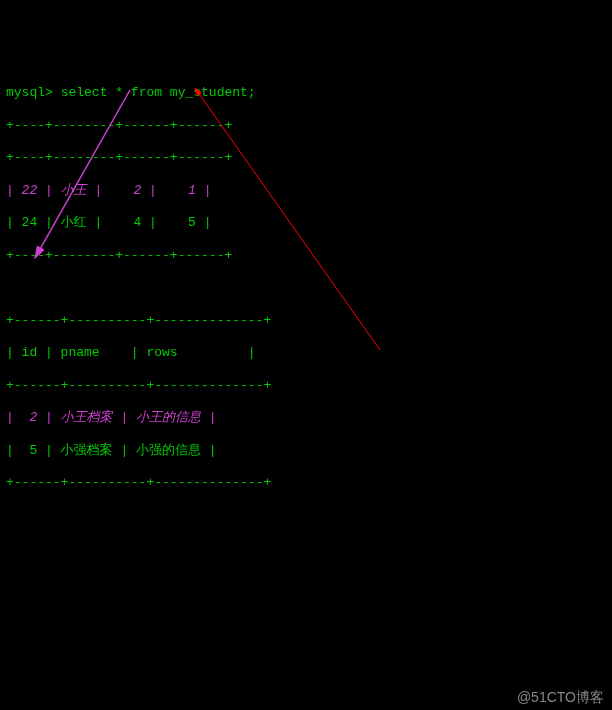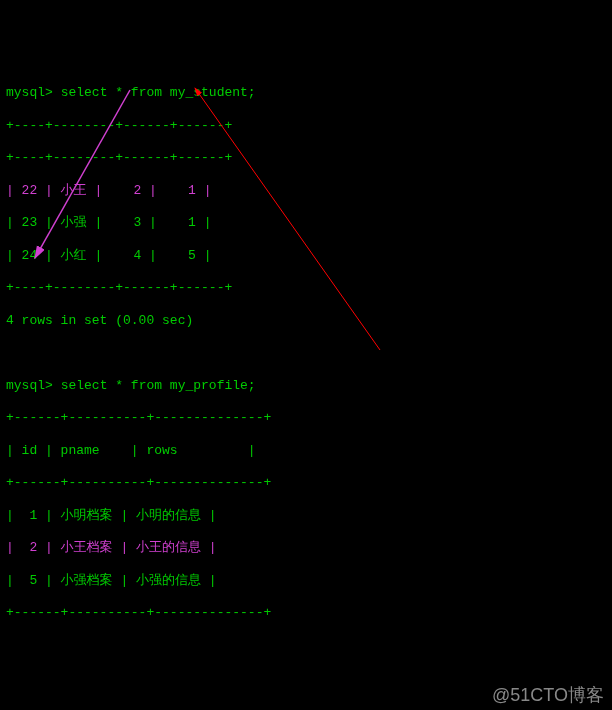--- a/index.html
+++ b/index.html
@@ -10,56 +10,52 @@
     font-size: 13px;
     line-height: 1.25;
     width: 612px;
     height: 710px;
     overflow: hidden;
     position: relative;
     white-space: pre;
     padding: 4px 6px;
   }
   .line { display: block; }
-  .pink { color: #d040d0; }
+  .pink { color: #d040d0; font-style: italic; }
   .watermark {
     position: absolute;
     bottom: 4px;
     right: 8px;
     color: #888;
-    font-size: 18px;
+    font-size: 14px;
     font-family: sans-serif;
   }
   svg.overlay {
     position: absolute;
     top: 0;
     left: 0;
     pointer-events: none;
   }
 </style>
 </head>
 <body>
 
 
 
 <div>
 <span class="line"><span>mysql&gt;</span> <span>select * from my_student;</span></span>
 <span class="line">+----+--------+------+------+</span>
 <span class="line">+----+--------+------+------+</span>
 <span class="line pink">| 22 | 小王 |    2 |    1 |</span>
-<span class="line">| 23 | 小强 |    3 |    1 |</span>
 <span class="line">| 24 | 小红 |    4 |    5 |</span>
 <span class="line">+----+--------+------+------+</span>
-<span class="line">4 rows in set (0.00 sec)</span>
 <span class="line"> </span>
-<span class="line"><span>mysql&gt;</span> <span>select * from my_profile;</span></span>
 <span class="line">+------+----------+--------------+</span>
 <span class="line">| id | pname    | rows         |</span>
 <span class="line">+------+----------+--------------+</span>
-<span class="line">|  1 | 小明档案 | 小明的信息 |</span>
 <span class="line pink">|  2 | 小王档案 | 小王的信息 |</span>
 <span class="line">|  5 | 小强档案 | 小强的信息 |</span>
 <span class="line">+------+----------+--------------+</span>
 
 
 
 
 
 
 

